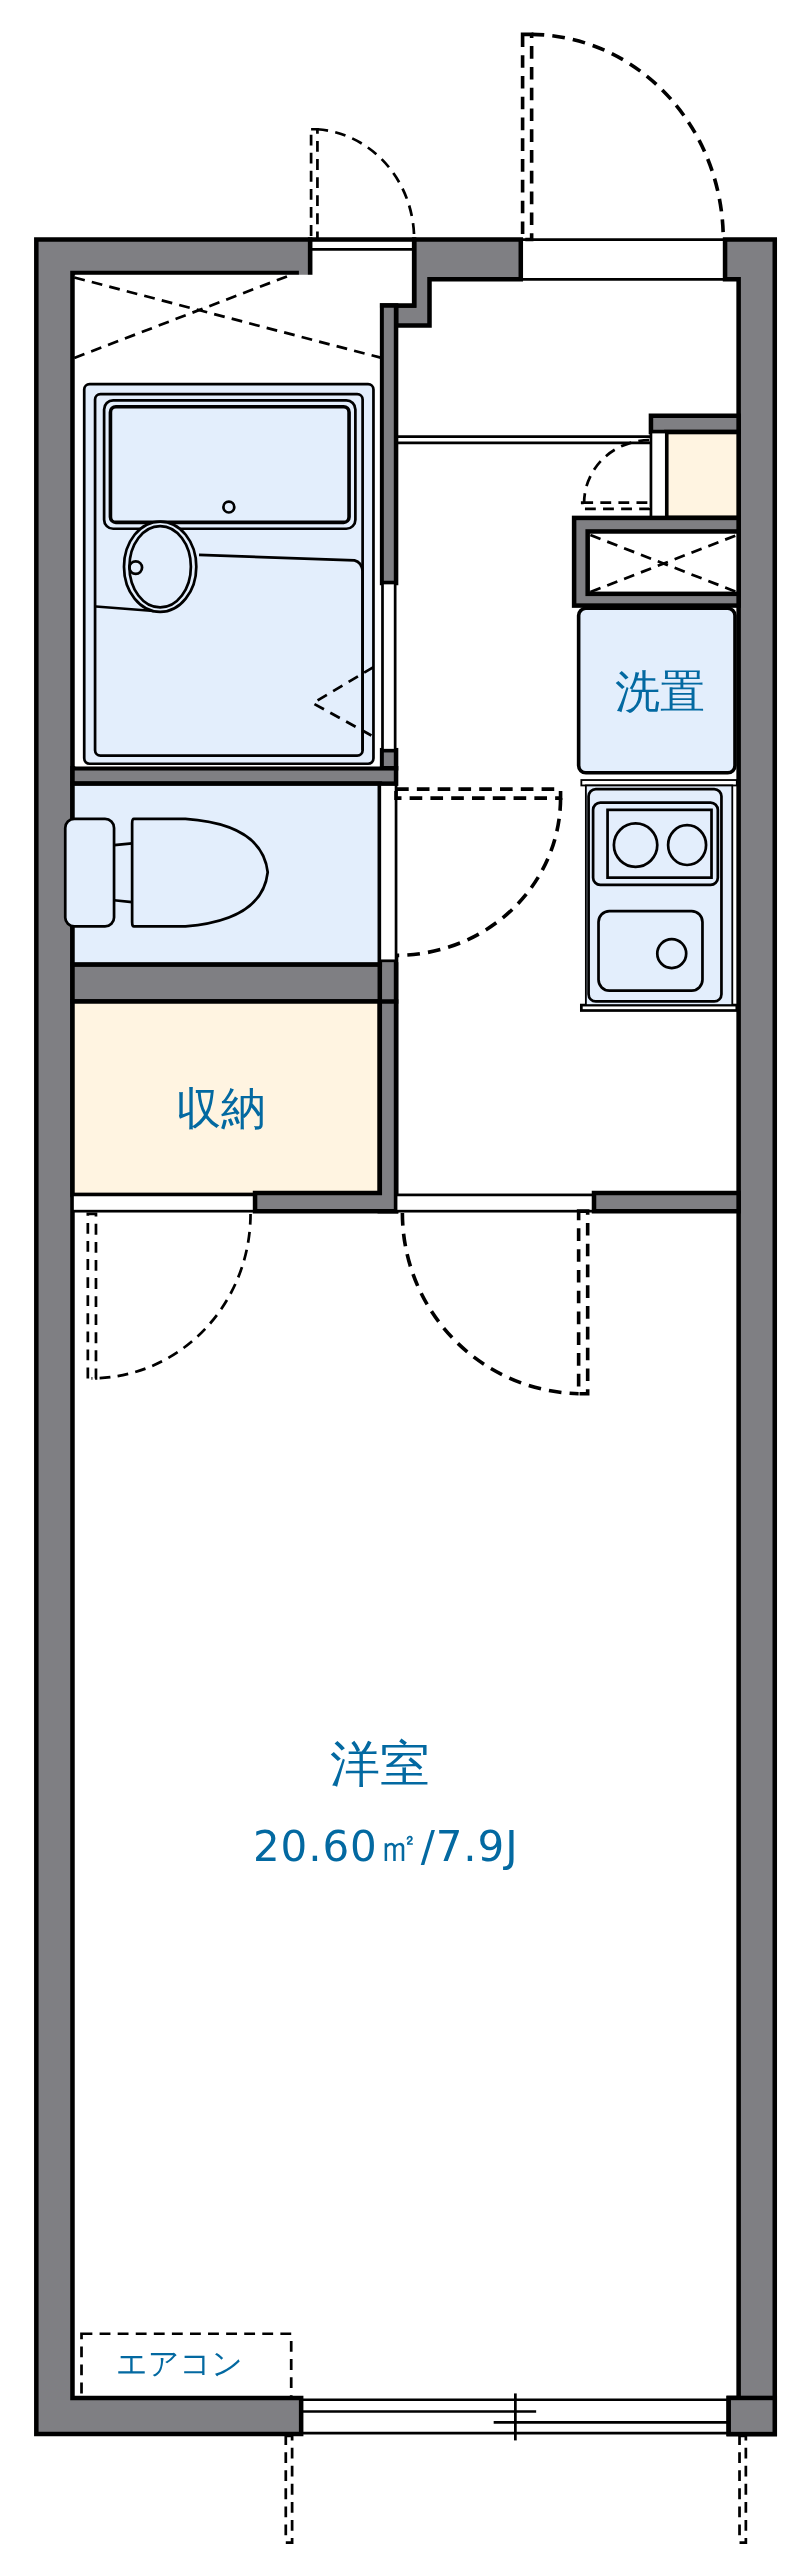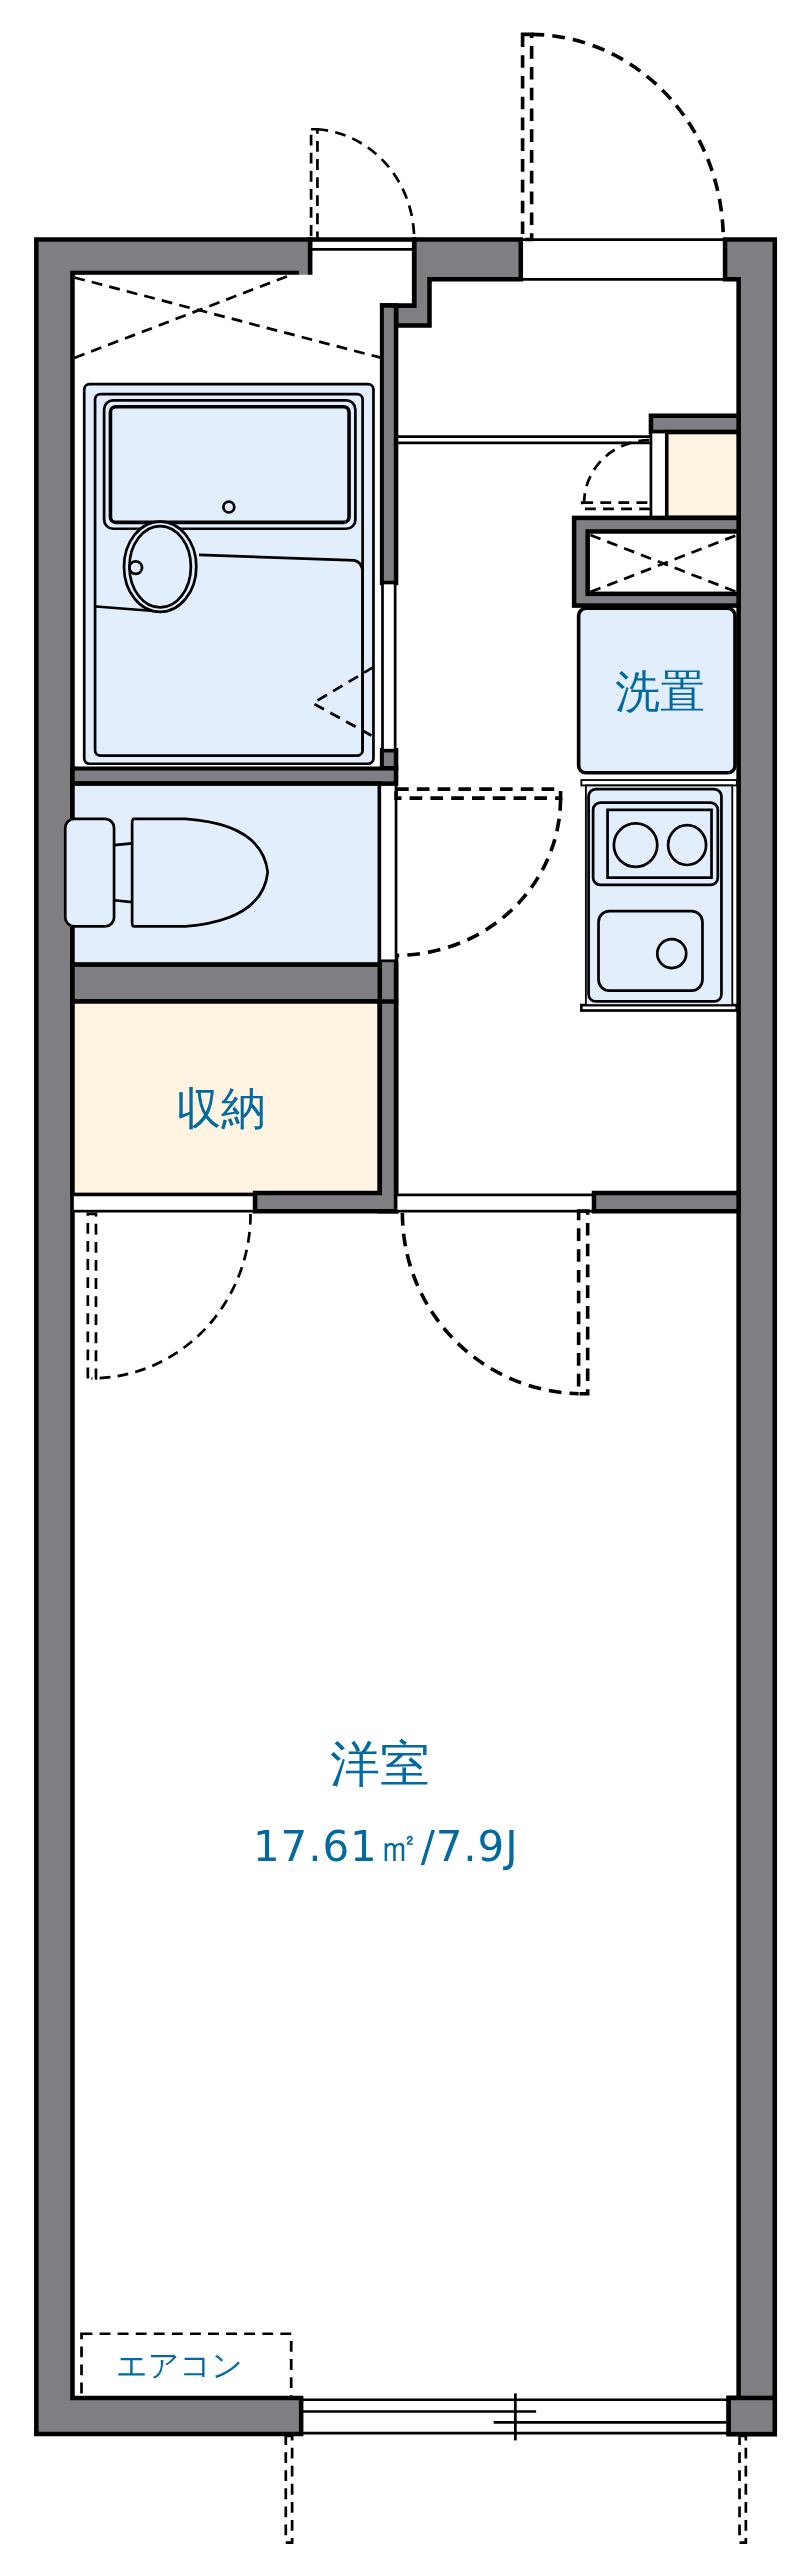--- a/index.html
+++ b/index.html
@@ -8,21 +8,21 @@
   .wall { fill: #7f7f83; stroke: #000; stroke-width: 5; stroke-linejoin: miter; }
   .thin { stroke: #000; stroke-width: 3; fill: none; }
   .dash { stroke: #000; stroke-width: 4; fill: none; stroke-dasharray: 14 9; }
   .dash-thin { stroke: #000; stroke-width: 3; fill: none; stroke-dasharray: 12 8; }
   .blue { fill: #e3eefc; }
   .cream { fill: #fff4e1; }
   .label { position: absolute; color: #0369a1; white-space: nowrap; line-height: 1; text-align: center; }
   .label.room { font-size: 45px; }
   .label.big { font-size: 50px; }
   .label.area { font-size: 42px; letter-spacing: 0.9px; }
-  .label.small { font-size: 31px; }
+  .label.small { font-size: 31px; font-family: Liberation Mono, monospace; }
 </style>
 </head>
 <body>
 
 <svg id="plan" viewBox="0 0 898 2850" xmlns="http://www.w3.org/2000/svg">
 
   <g>
     <rect class="dash-thin" x="344" y="143" width="7" height="122"></rect>
     <path class="dash-thin" d="M351 143 A 115 122 0 0 1 458 265"></path>
   </g>
@@ -170,16 +170,16 @@
     <rect class="dash-thin" x="818" y="2695" width="7" height="118"></rect>
   </g>
 </svg>
 
 <div class="label room" style="left:615px; top:669px;">洗置</div>
 
 <div class="label room" style="left:176px; top:1074px;margin-top:12px;">収納</div>
 
 <div class="label big" style="left:330px; top:1739px;">洋室</div>
 
-<div class="label area" style="left:253px; top:1826px;">17.61㎡/7.9J</div>
+<div class="label area" style="left:253px; top:1826px;">20.60㎡/7.9J</div>
 
 <div class="label small" style="left:116px; top:2350px;">エアコン</div>
 
 
 </body></html>

